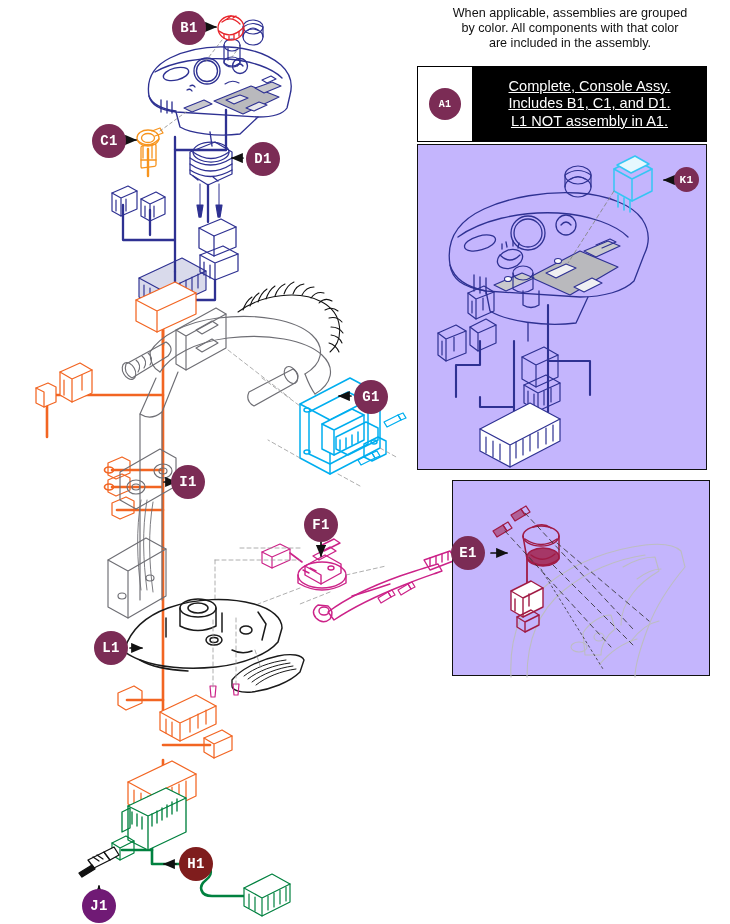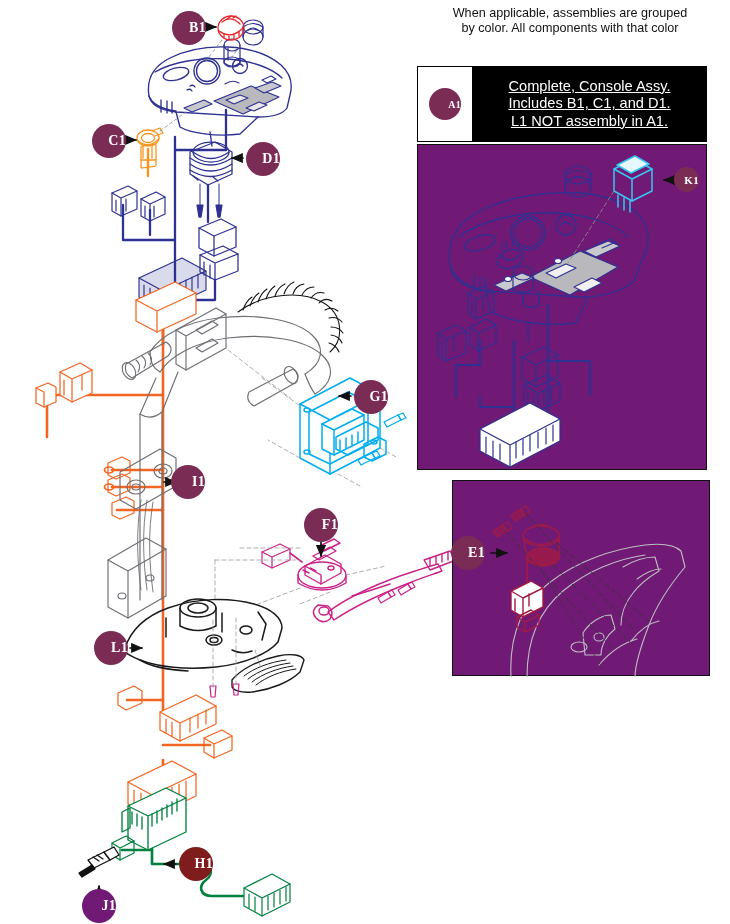--- a/index.html
+++ b/index.html
@@ -3,55 +3,56 @@
 <meta charset="utf-8">
 <style>
   html,body{margin:0;padding:0;background:#fff;}
   body{width:730px;height:924px;position:relative;overflow:hidden;
        font-family:"Liberation Sans",sans-serif;color:#000;}
   #stage{position:absolute;inset:0;width:730px;height:924px;}
   svg.layer{position:absolute;left:0;top:0;width:730px;height:924px;overflow:visible;}
 
   
   .badge{position:absolute;border-radius:50%;display:flex;align-items:center;
-         justify-content:flex-end;color:#fff;font-weight:bold;letter-spacing:.3px;
-         font-family:Liberation Serif, serif;}
+         justify-content:center;color:#fff;font-weight:bold;letter-spacing:.3px;
+         font-family:Liberation Mono, monospace;}
   .badge.sz-lg{width:34px;height:34px;font-size:14px;}
   .badge.sz-md{width:32px;height:32px;font-size:10px;}
   .badge.sz-sm{width:25px;height:25px;font-size:11px;}
 
   
   #note{position:absolute;left:413px;top:6px;width:314px;text-align:center;
         font-size:12.6px;line-height:15.2px;color:#111;}
   #note div{white-space:nowrap;}
 
   
   #a1box{position:absolute;left:417px;top:66px;width:290px;height:76px;
          border:1.6px solid #000;background:#fff;display:flex;box-sizing:border-box;}
   #a1cell{width:54px;border-right:1.6px solid #000;display:flex;
           align-items:center;justify-content:center;flex:0 0 54px;}
   #a1text{flex:1;background:#000;color:#fff;display:flex;flex-direction:column;
           align-items:center;justify-content:center;padding:2px 4px;box-sizing:border-box;text-decoration:underline;}
   #a1text span{font-size:14.6px;line-height:17.6px;white-space:nowrap;
                font-family:"Liberation Sans",sans-serif;}
 
   
-  .inset{position:absolute;border:1.6px solid #111;background:#701a75;box-sizing:border-box;}
+  .inset{position:absolute;border:1.6px solid #111;background:#c4b5fd;box-sizing:border-box;}
   #insetK{left:417px;top:144px;width:290px;height:326px;}
   #insetE{left:452px;top:480px;width:258px;height:196px;}
   .inset svg{position:absolute;left:0;top:0;overflow:visible;}
 </style>
 </head>
 <body>
 
 <div id="stage">
 
   <div id="note">
     <div>When applicable, assemblies are grouped</div>
     <div>by color. All components with that color</div>
+    <div>are included in the assembly.</div>
   </div>
 
   <div id="a1box">
     <div id="a1cell">
       <div class="badge sz-md" style="position:relative;background:#7B2C55">
         <span>A1</span>
       </div>
     </div>
     <div id="a1text">
       <span>Complete, Console Assy.</span>

